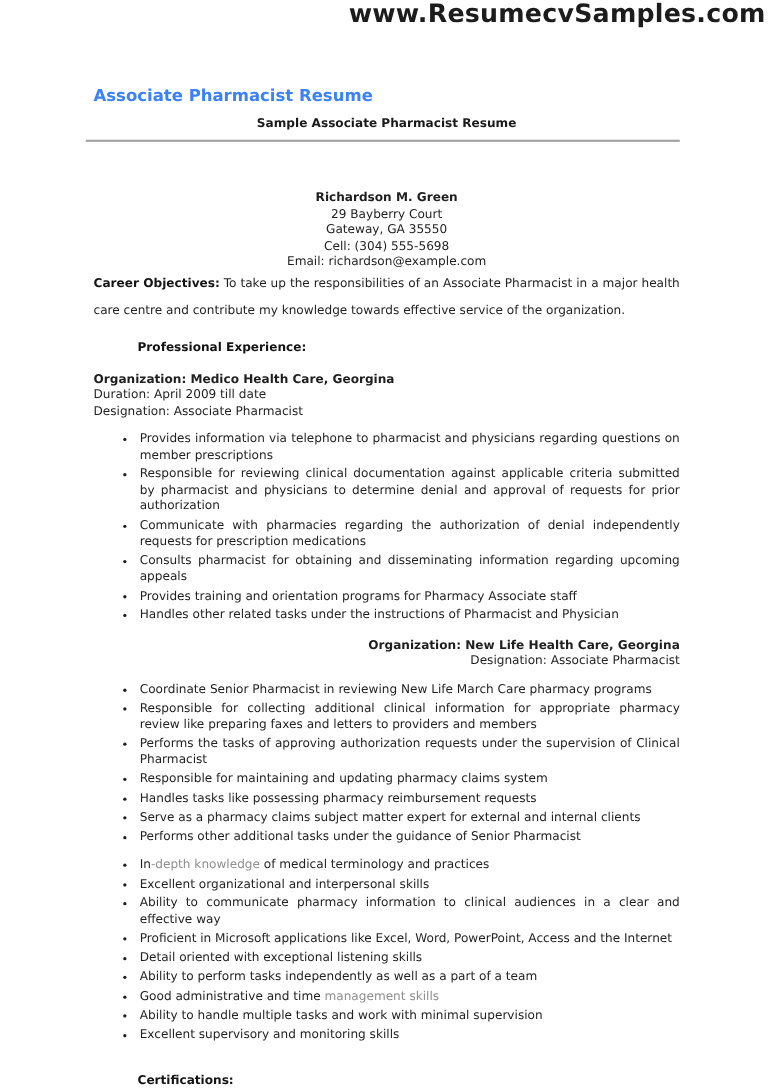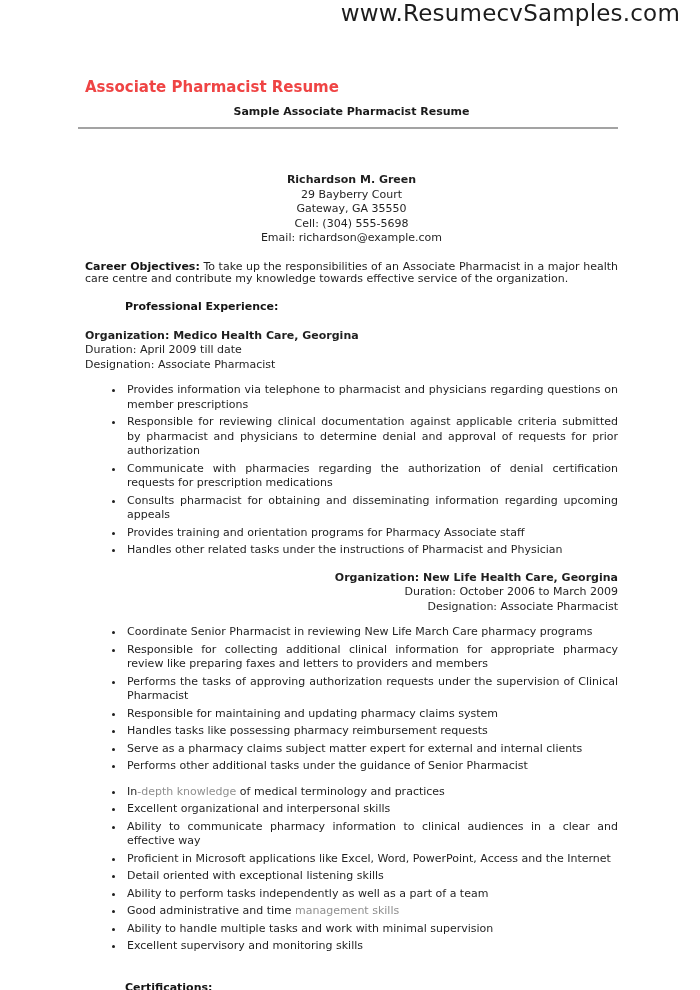--- a/index.html
+++ b/index.html
@@ -5,44 +5,44 @@
   * { margin:0; padding:0; box-sizing:border-box; }
   html,body { background:#ffffff; }
   body {
     width:700px; height:990px;
     font-family:"DejaVu Sans", "Liberation Sans", sans-serif;
     color:#1f1f1f;
     position:relative;
     overflow:hidden;
   }
   .site-header {
-    position:absolute; top:0px; right:20px;
-    font-size:23px; color:#1c1c1c; letter-spacing:0.2px;
+    position:absolute; top:0px; right:4px;
+    font-size:23px; color:#1c1c1c; letter-spacing:0.2px;font-weight:bold;
   }
   .content {
     position:absolute; left:85px; top:78px; width:533px;
     font-size:11px;
   }
   .page-title {
-    font-size:15px; font-weight:bold; color:#ef4444;
+    font-size:15px; font-weight:bold; color:#3b82f6;
   }
   .subtitle {
     margin-top:9px; text-align:center;
     font-size:11px; font-weight:bold; color:#1a1a1a;
   }
   .rule {
     margin-top:9px; height:2px; background:#a3a3a3;
     border:none; margin-left:-7px; width:540px;
   }
   .contact {
     margin-top:18px; text-align:center; line-height:14.5px;
   }
   .contact .name { font-weight:bold;margin-top:44px; }
   .para {
-    margin-top:15px; line-height:12px; text-align:justify;
+    margin-top:0; line-height:24px; text-align:justify;
   }
   .sec-label { font-weight:bold; color:#141414; }
   .section-heading {
     margin-top:15px; font-weight:bold; color:#141414;margin-left:40px;
   }
   .job { margin-top:16px; line-height:14.5px; }
   .job .org { font-weight:bold; }
   ul.bullets {
     margin-top:11px; padding-left:40px; list-style:disc;
   }
@@ -80,29 +80,28 @@
   <div class="section-heading">Professional Experience:</div>
 
   <div class="job">
     <div class="org">Organization: Medico Health Care, Georgina</div>
     <div>Duration: April 2009 till date</div>
     <div>Designation: Associate Pharmacist</div>
   </div>
   <ul class="bullets">
       <li><span>Provides information via telephone to pharmacist and physicians regarding questions on member prescriptions</span></li>
       <li><span>Responsible for reviewing clinical documentation against applicable criteria submitted by pharmacist and physicians to determine denial and approval of requests for prior authorization</span></li>
-      <li><span>Communicate with pharmacies regarding the authorization of denial certification requests for prescription medications</span></li>
+      <li><span>Communicate with pharmacies regarding the authorization of denial independently requests for prescription medications</span></li>
       <li><span>Consults pharmacist for obtaining and disseminating information regarding upcoming appeals</span></li>
       <li><span>Provides training and orientation programs for Pharmacy Associate staff</span></li>
       <li><span>Handles other related tasks under the instructions of Pharmacist and Physician</span></li>
     </ul>
 
   <div class="job gap-md">
     <div class="org">Organization: New Life Health Care, Georgina</div>
-    <div>Duration: October 2006 to March 2009</div>
     <div>Designation: Associate Pharmacist</div>
   </div>
   <ul class="bullets">
       <li><span>Coordinate Senior Pharmacist in reviewing New Life March Care pharmacy programs</span></li>
       <li><span>Responsible for collecting additional clinical information for appropriate pharmacy review like preparing faxes and letters to providers and members</span></li>
       <li><span>Performs the tasks of approving authorization requests under the supervision of Clinical Pharmacist</span></li>
       <li><span>Responsible for maintaining and updating pharmacy claims system</span></li>
       <li><span>Handles tasks like possessing pharmacy reimbursement requests</span></li>
       <li><span>Serve as a pharmacy claims subject matter expert for external and internal clients</span></li>
       <li><span>Performs other additional tasks under the guidance of Senior Pharmacist</span></li>

